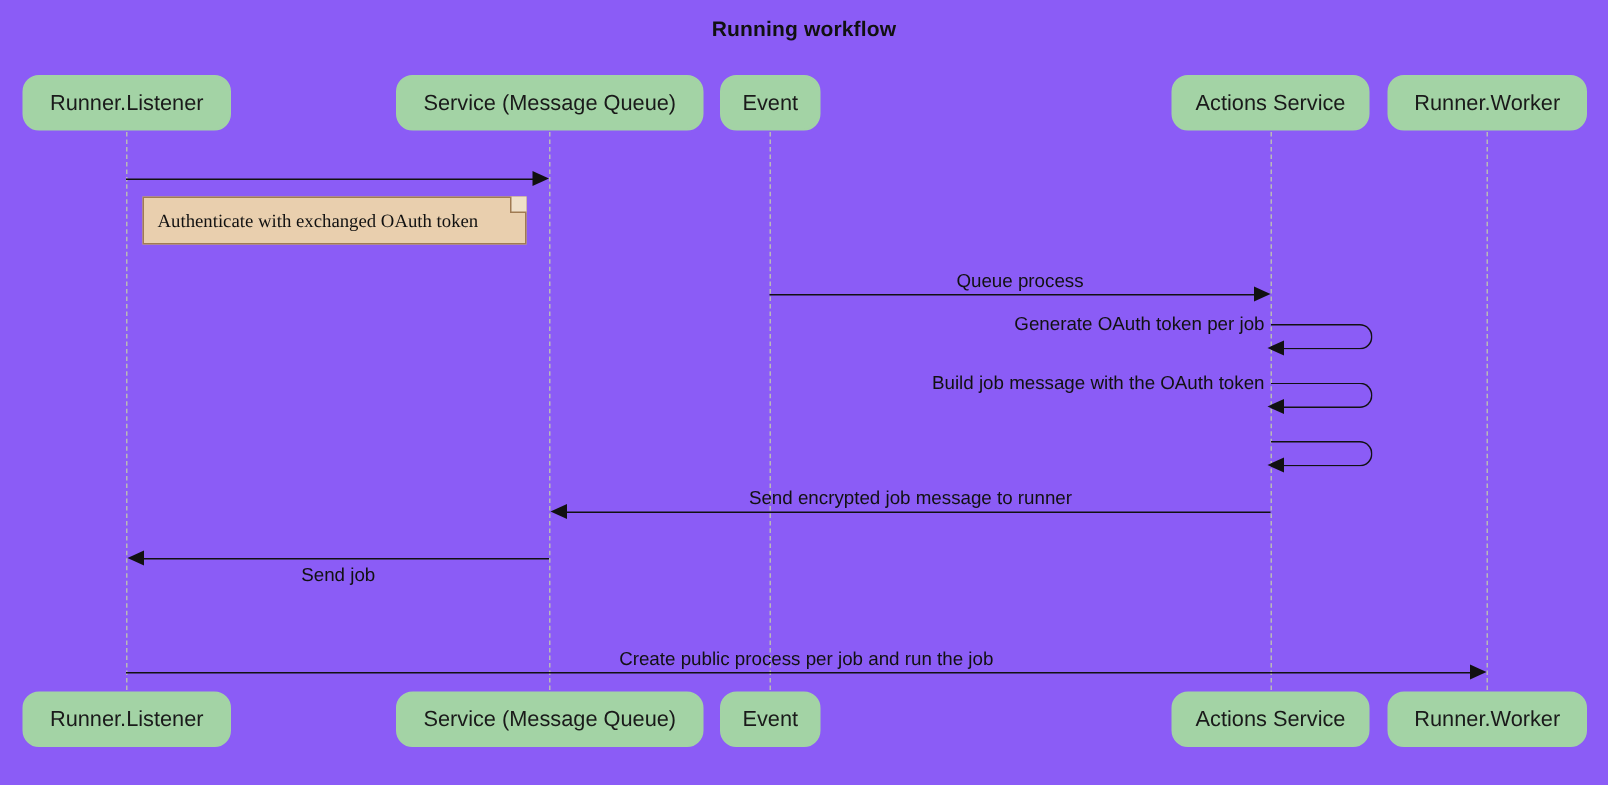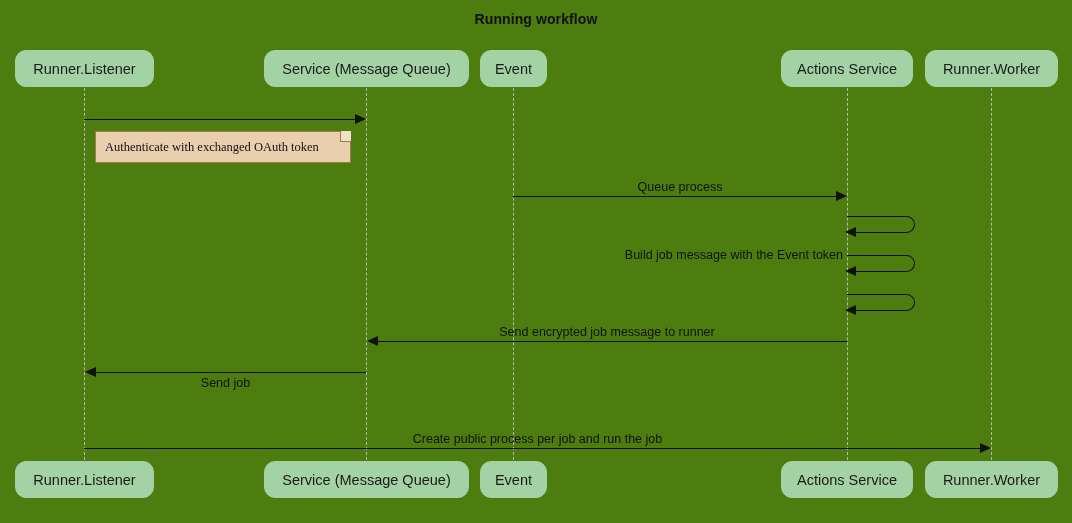--- a/index.html
+++ b/index.html
@@ -8,21 +8,21 @@
     background: #ffffff;
   }
   body {
     font-family: "Liberation Sans", sans-serif;
     -webkit-font-smoothing: antialiased;
   }
   #canvas {
     position: relative;
     width: 1072px;
     height: 523px;
-    background: #4d7c0f;
+    background: #8b5cf6;
     overflow: hidden;
   }
   .title {
     position: absolute;
     left: 0;
     top: 11px;
     width: 1072px;
     text-align: center;
     font-size: 14px;
     font-weight: bold;
@@ -159,24 +159,25 @@
 
   <div class="note" style="left:95px; top:131px; width:256px;font-family:Liberation Serif, serif;">
     <span>Authenticate with exchanged OAuth token</span>
     <span class="note-fold"></span>
   </div>
 
   <div class="msg-label center" style="left:513px; top:180px; width:334px;">Queue process</div>
   <div class="msg-line" style="left:513px; top:196px; width:324px;"></div>
   <div class="arrow-head right" style="left:836px; top:191px;"></div>
 
+  <div class="msg-label rightal" style="left:547px; top:209px; width:296px;">Generate OAuth token per job</div>
   <div class="selfloop" style="left:847px; top:216px; width:68px; height:17px;"></div>
   <div class="arrow-head left" style="left:845px; top:227px;"></div>
 
-  <div class="msg-label rightal" style="left:547px; top:248px; width:296px;">Build job message with the Event token</div>
+  <div class="msg-label rightal" style="left:547px; top:248px; width:296px;">Build job message with the OAuth token</div>
   <div class="selfloop" style="left:847px; top:255px; width:68px; height:17px;"></div>
   <div class="arrow-head left" style="left:845px; top:266px;"></div>
 
   <div class="selfloop" style="left:847px; top:294px; width:68px; height:17px;"></div>
   <div class="arrow-head left" style="left:845px; top:305px;"></div>
 
   <div class="msg-label center" style="left:367px; top:325px; width:480px;">Send encrypted job message to runner</div>
   <div class="msg-line" style="left:378px; top:341px; width:469px;"></div>
   <div class="arrow-head left" style="left:367px; top:336px;"></div>
 

